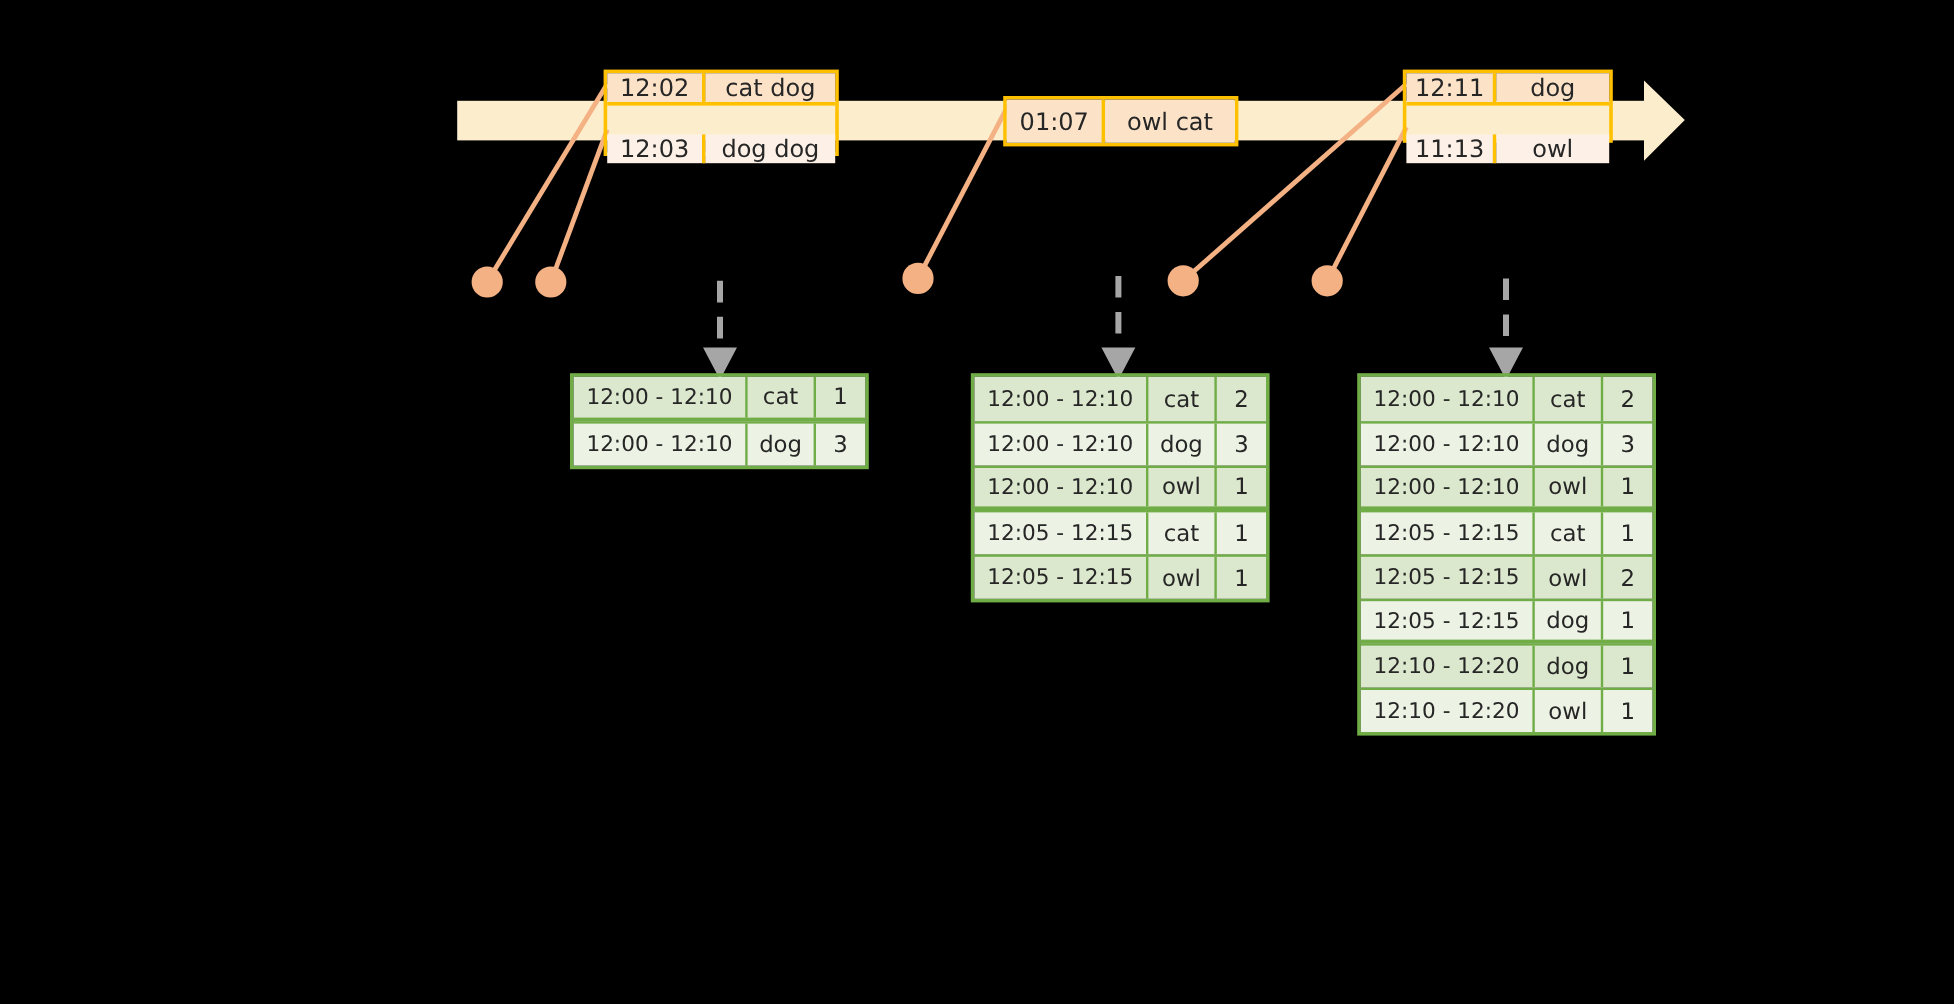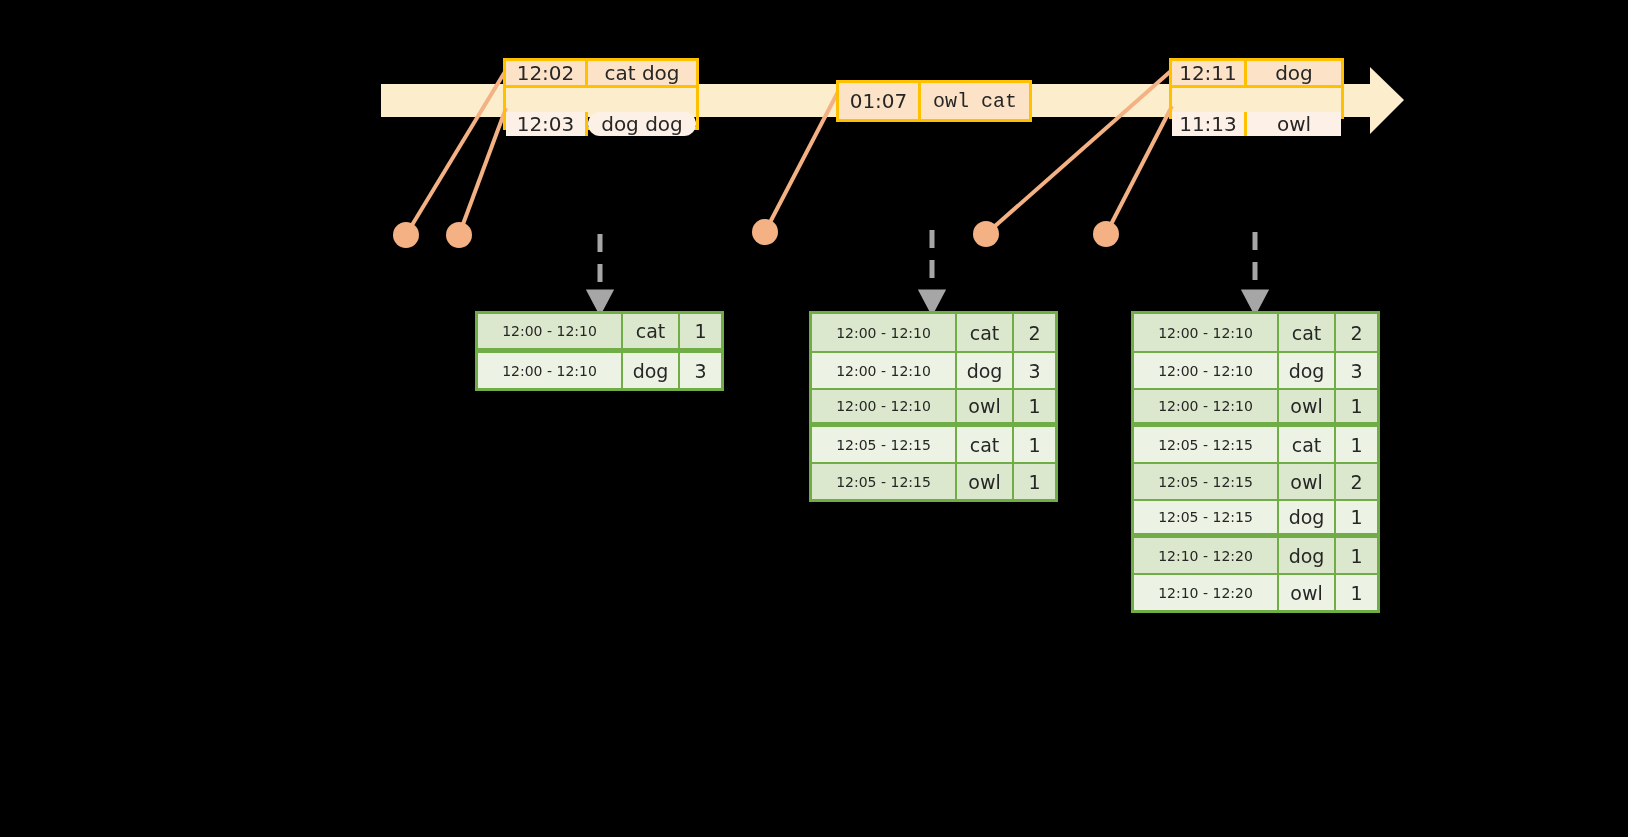--- a/index.html
+++ b/index.html
@@ -27,21 +27,21 @@
   .shade-b{background:#FDF1E7;margin-top:24px;}
 
   
   .res-table{position:absolute;border:3px solid #70AD47;box-sizing:border-box;
              display:flex;flex-direction:column;}
   .res-row{display:flex;box-sizing:border-box;}
   .res-row + .res-row{border-top:2px solid #70AD47;}
   .res-row.group-end{border-bottom:3px solid #70AD47;}
   .res-win{display:flex;align-items:center;justify-content:center;
            border-right:2px solid #70AD47;box-sizing:border-box;
-           font-size:14px;color:#262626;}
+           font-size:18px;color:#262626;}
   .res-word{display:flex;align-items:center;justify-content:center;
             border-right:2px solid #70AD47;box-sizing:border-box;
             font-size:19px;color:#262626;}
   .res-cnt{display:flex;align-items:center;justify-content:center;
            box-sizing:border-box;font-size:19px;color:#262626;}
   .gr-a{background:#DCE8CD;}
   .gr-b{background:#EDF3E4;}
 </style>
 </head>
 <body>
@@ -78,28 +78,28 @@
     </g>
   </svg>
 
   <div class="evt-box" style="left:503px;top:58px;width:196px;height:72px;">
     <div class="evt-row">
       <div class="evt-time shade-a" style="width:82px;">12:02</div>
       <div class="evt-words shade-a" style="flex:1;">cat dog</div>
     </div>
     <div class="evt-row">
       <div class="evt-time shade-b" style="width:82px;">12:03</div>
-      <div class="evt-words shade-b" style="flex:1;border-radius:12px;">dog dog</div>
+      <div class="evt-words shade-b" style="flex:1;">dog dog</div>
     </div>
   </div>
 
   <div class="evt-box" style="left:836px;top:80px;width:196px;height:42px;">
     <div class="evt-row">
       <div class="evt-time shade-a" style="width:82px;">01:07</div>
-      <div class="evt-words shade-a" style="flex:1;font-family:Liberation Mono, monospace;">owl cat</div>
+      <div class="evt-words shade-a" style="flex:1;">owl cat</div>
     </div>
   </div>
 
   <div class="evt-box" style="left:1169px;top:58px;width:175px;height:61px;">
     <div class="evt-row">
       <div class="evt-time shade-a" style="width:75px;">12:11</div>
       <div class="evt-words shade-a" style="flex:1;">dog</div>
     </div>
     <div class="evt-row">
       <div class="evt-time shade-b" style="width:75px;">11:13</div>

